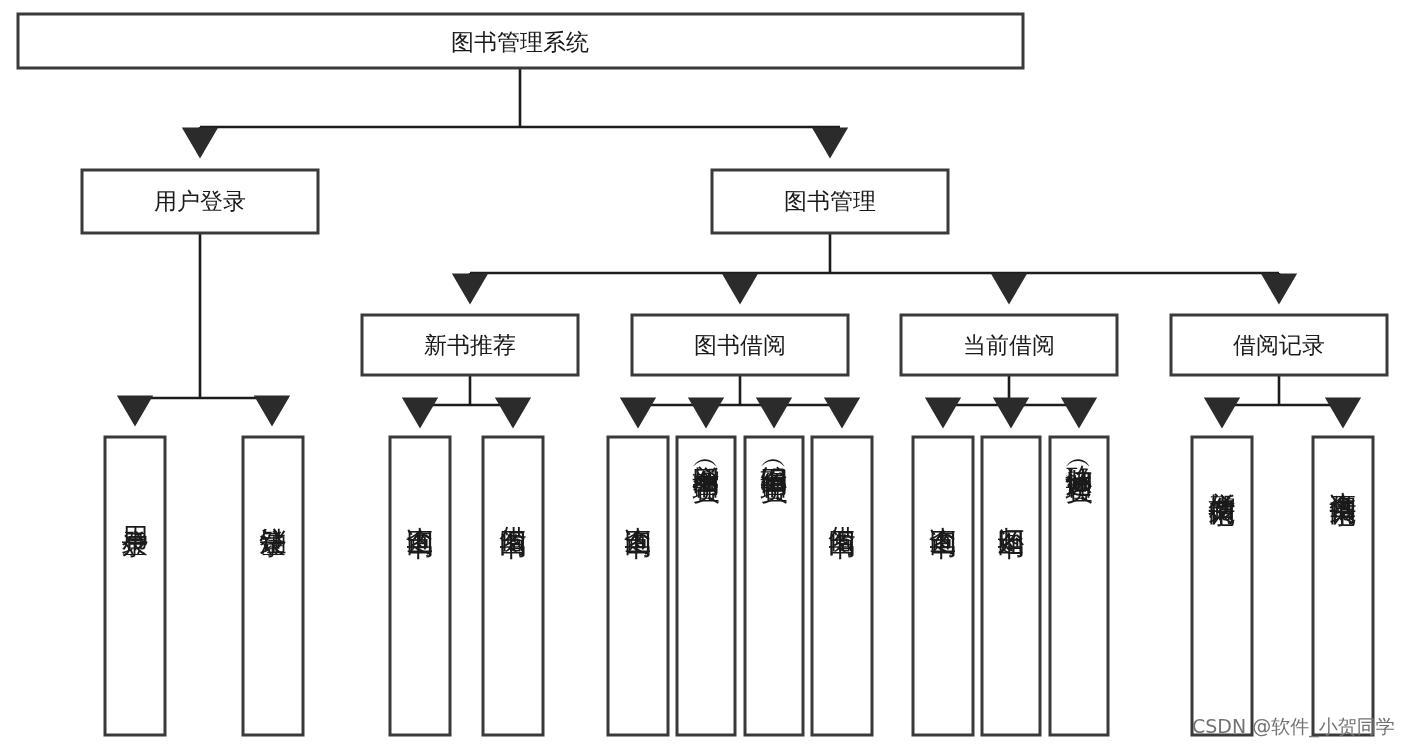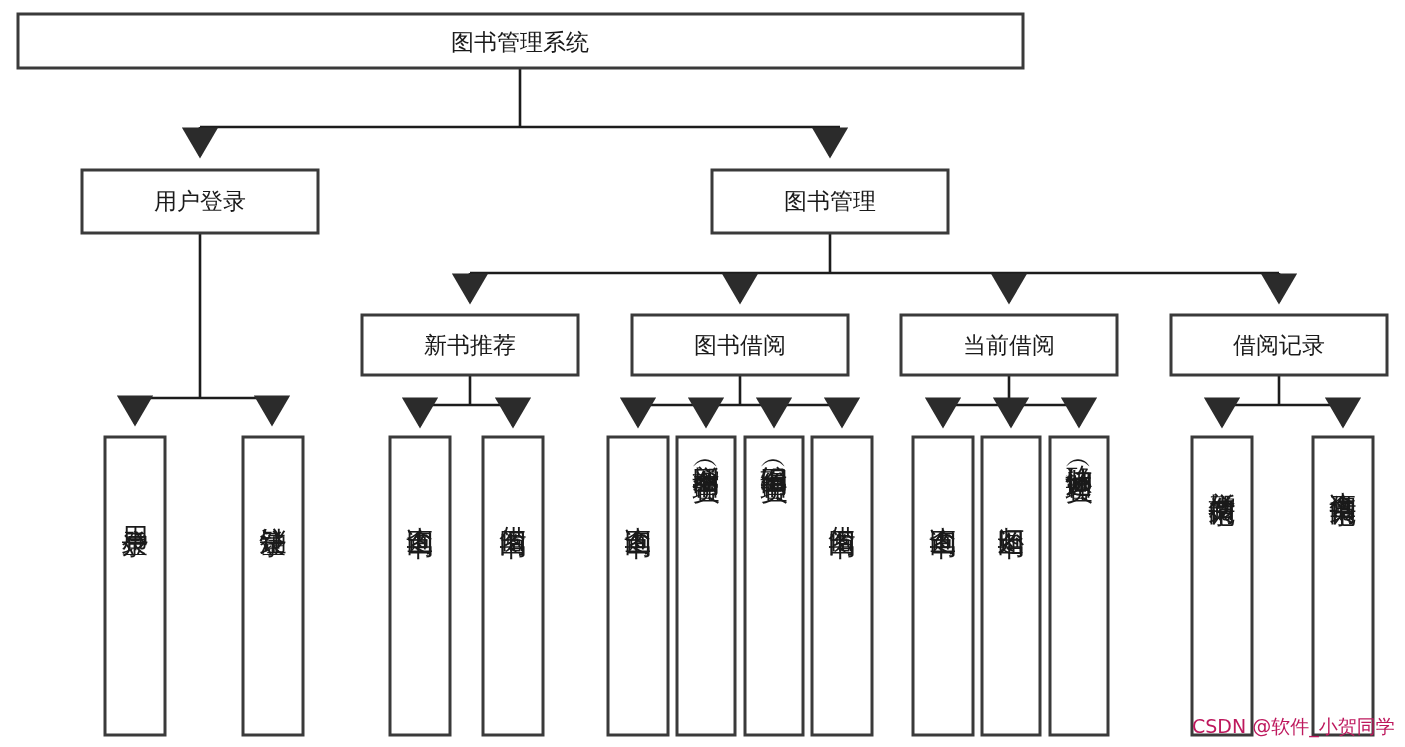--- a/index.html
+++ b/index.html
@@ -62,21 +62,21 @@
     color: #1a1a1a;
     letter-spacing: 2px;
     white-space: nowrap;
   }
   .watermark {
     position: absolute;
     left: 1192px;
     top: 714px;
     font-family: "DejaVu Sans", "Liberation Sans", sans-serif;
     font-size: 19px;
-    color: #be185d;
+    color: #737373;
     white-space: nowrap;
   }
 </style>
 </head>
 <body>
 
 <div id="diagram-root">
 
   <svg class="diagram-canvas" viewBox="0 0 1405 747">
     <defs>

